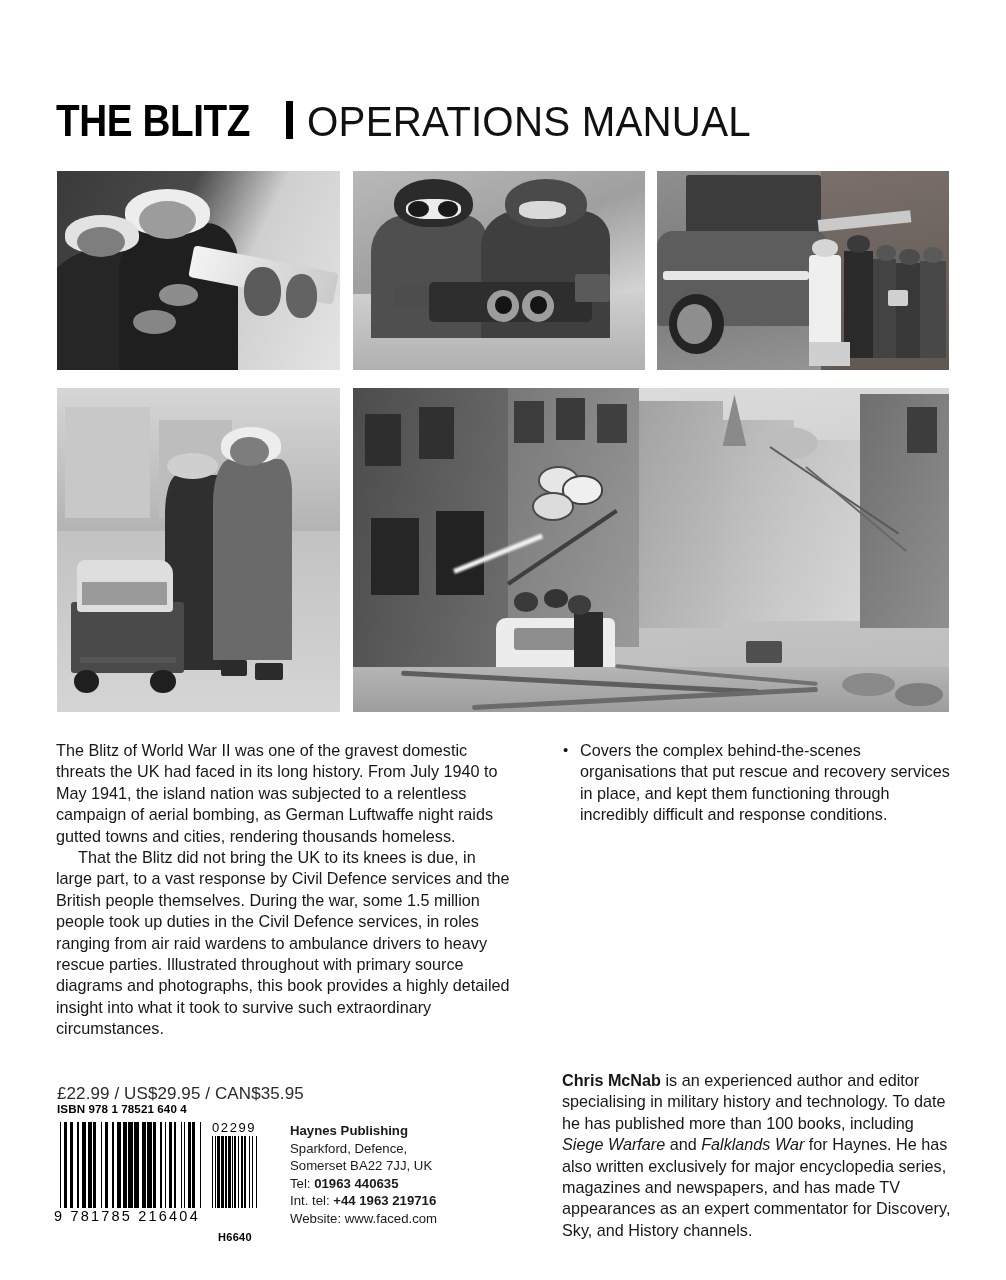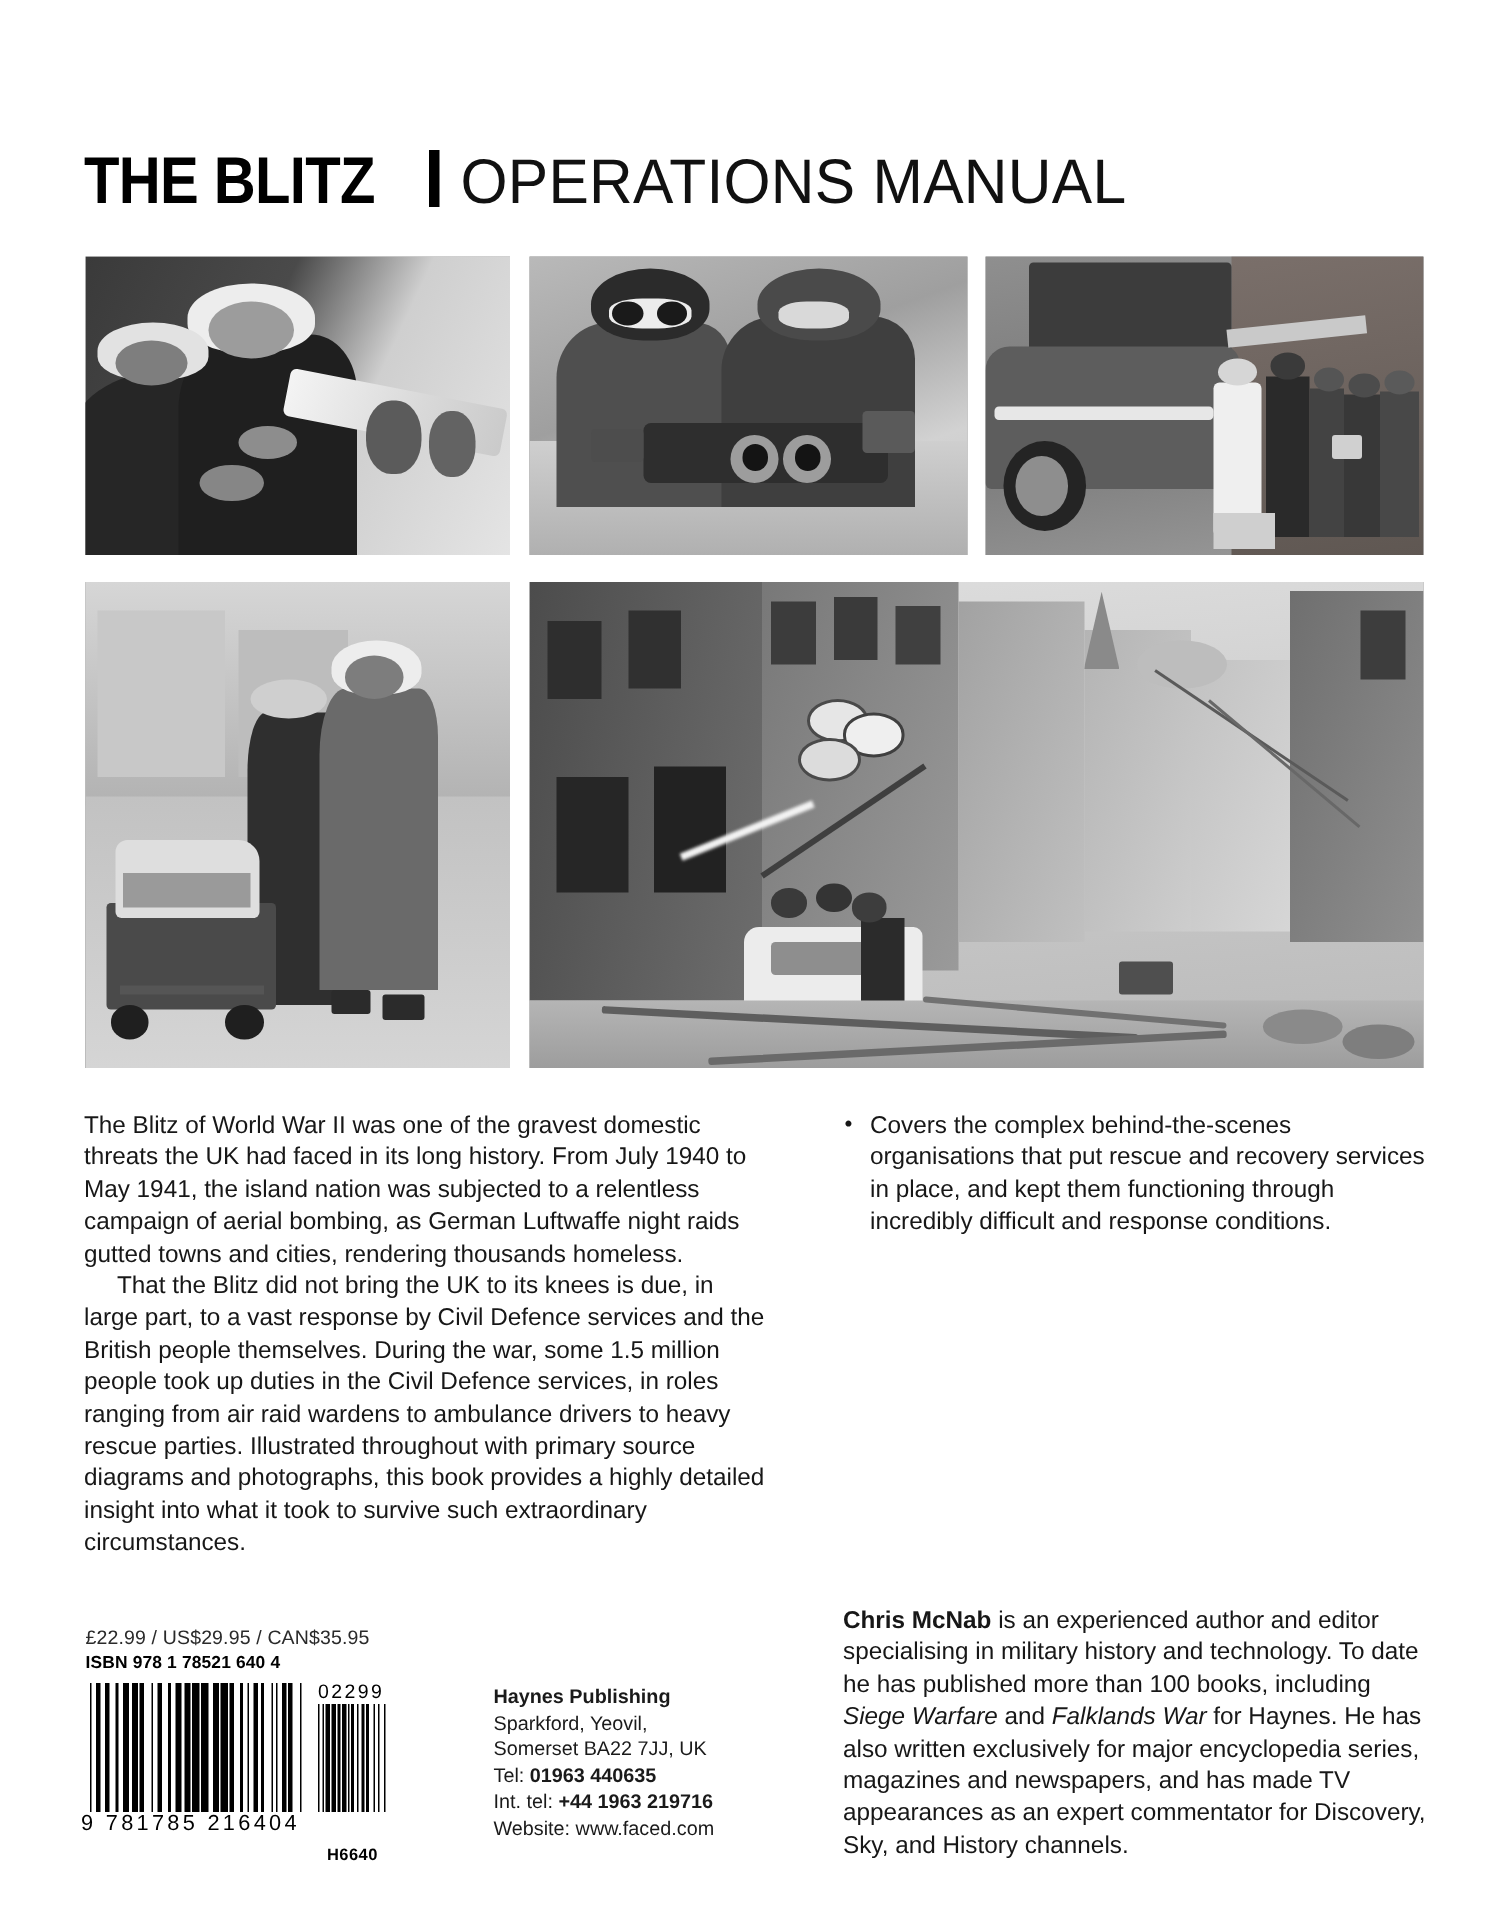--- a/index.html
+++ b/index.html
@@ -113,21 +113,21 @@
     left: 1px;
     top: -1px;
     font-size: 15px;
   }
 
   
   .price-line {
     position: absolute;
     left: 57px;
     top: 1084px;
-    font-size: 13px;
+    font-size: 17px;
     color: #2a2a2a;
     letter-spacing: 0.1px;
   }
   .isbn-line {
     position: absolute;
     left: 57px;
     top: 1102px;
     font-size: 11.6px;
     font-weight: bold;
     color: #000;
@@ -170,21 +170,20 @@
   }
 
   .publisher {
     position: absolute;
     left: 290px;
     top: 1122px;
     width: 230px;
     font-size: 13.2px;
     line-height: 17.6px;
     color: #1a1a1a;
-    margin-left: 39px;
   }
   .publisher .pub-name { font-weight: bold; }
   .publisher b { font-weight: bold; }
 
   .author-bio {
     position: absolute;
     left: 562px;
     top: 1070px;
     width: 392px;
     font-size: 16.2px;
@@ -435,20 +434,20 @@
         <i style="width:1.81px;background:transparent"></i>
       </div>
   </div>
   <div class="bc-digits">9 781785 216404</div>
   <div class="bc-add-digits">02299</div>
 </div>
 <div class="house-code">H6640</div>
 
 <div class="publisher">
   <div class="pub-name">Haynes Publishing</div>
-  <div>Sparkford, Yeovil,</div>
+  <div>Sparkford, Defence,</div>
   <div>Somerset BA22 7JJ, UK</div>
   <div><span>Tel: </span><b>01963 440635</b></div>
   <div><span>Int. tel: </span><b>+44 1963 219716</b></div>
   <div><span>Website: </span><span>www.faced.com</span></div>
 </div>
 
 <div class="author-bio"><span class="au-name">Chris McNab</span><span> is an experienced author and editor specialising in military history and technology. To date he has published more than 100 books, including </span><i>Siege Warfare</i><span> and </span><i>Falklands War</i><span> for Haynes. He has also written exclusively for major encyclopedia series, magazines and newspapers, and has made TV appearances as an expert commentator for Discovery, Sky, and History channels.</span></div>
 
 </body></html>

